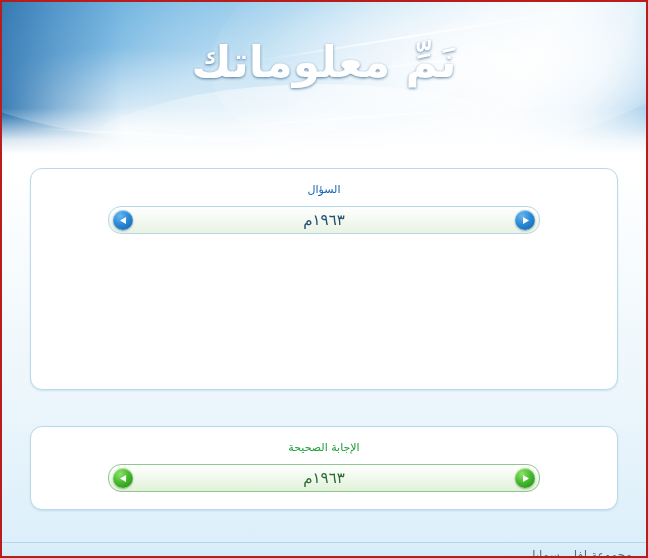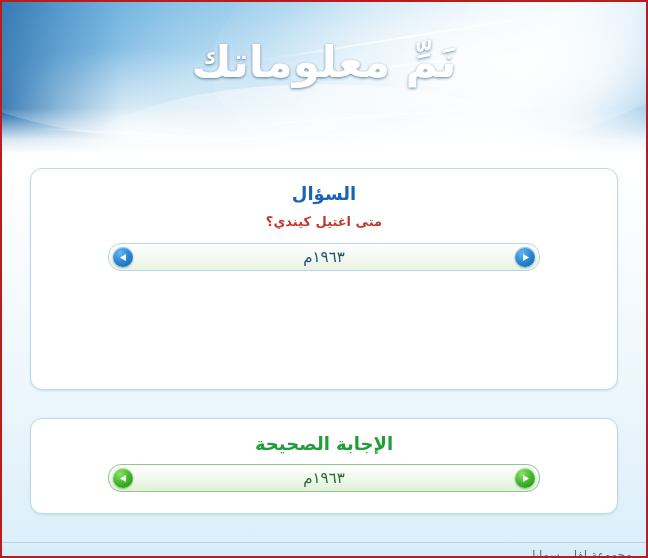--- a/index.html
+++ b/index.html
@@ -116,27 +116,27 @@
   .panel {
     position: relative;
     background: #ffffff;
     border: 1px solid #b9d9ec;
     border-radius: 12px;
     box-shadow: 0 1px 2px rgba(90,140,175,0.18);
     padding: 14px 18px 18px 18px;
     box-sizing: border-box;
   }
   .panel.question { margin-top: 14px; height: 222px; }
-  .panel.answer   { margin-top: 28px; height: 96px; }
+  .panel.answer   { margin-top: 36px; height: 84px; }
 
   .panel-title {
     text-align: center;
     color: #1b63b5;
-    font-size: 18px;
-    font-weight: bold;
+    font-size: 11px;
+    font-weight: normal;
     margin-bottom: 10px;
     direction: rtl;
   }
   .panel-title.green { color: #1f9e3a; }
 
   .question-text {
     text-align: center;
     color: #c0392b;
     font-size: 13px;
     font-weight: bold;
@@ -235,21 +235,20 @@
     <div class="banner-title">نَمِّ معلوماتك</div>
     <div class="banner-bottom-fade"></div>
   </div>
 
   <div class="content">
 
     <div class="watermark">lovely0smile.com</div>
 
     <div class="panel question">
       <div class="panel-title">السؤال</div>
-      <div class="question-text">متى اغتيل كيندي؟</div>
 
       <div class="option-row">
         <span class="bullet right">
           <svg width="9" height="9" viewBox="0 0 9 9" aria-hidden="true">
               <polygon points="2,1 8,4.5 2,8" fill="#ffffff"></polygon>
             </svg>
         </span>
         <span class="option-label">١٩٦٣م</span>
         <span class="bullet left">
           <svg width="9" height="9" viewBox="0 0 9 9" aria-hidden="true">

